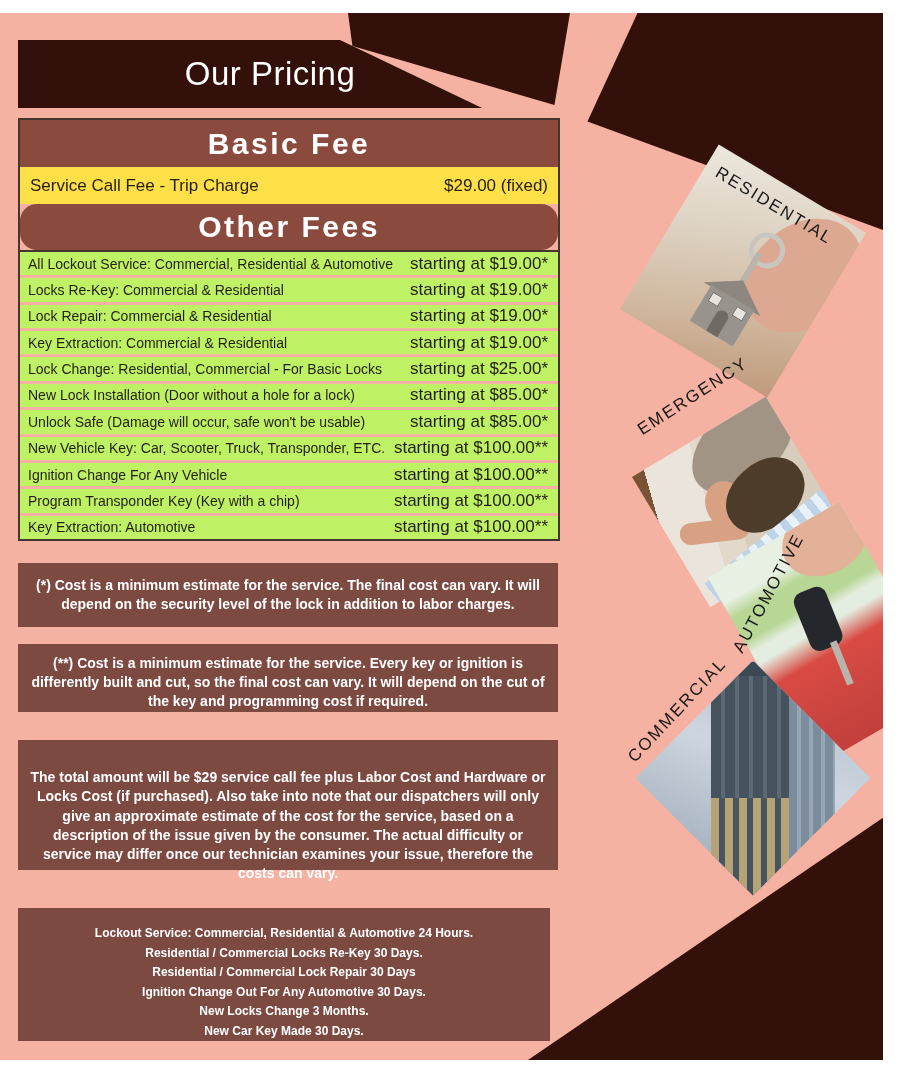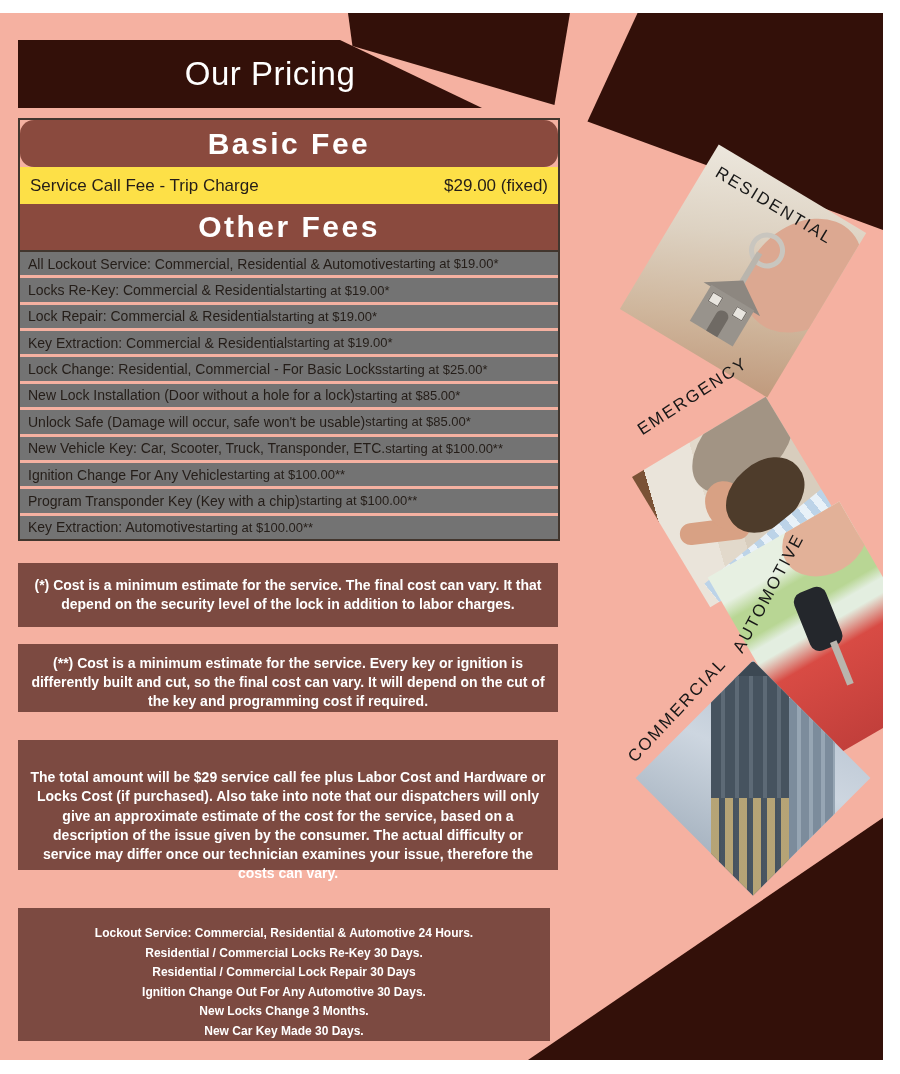--- a/index.html
+++ b/index.html
@@ -34,37 +34,37 @@
     left:528px;top:792px;width:355px;height:255px;
     clip-path:polygon(100% 5%,100% 100%,0 100%);
   }
   
   .box-border{border:2px solid #42362e;box-sizing:border-box;}
   .basic-box{position:absolute;left:18px;top:105px;width:542px;}
   .sec-head{
     background:#8a4a3e;color:#ffffff;text-align:center;
     font-weight:bold;letter-spacing:2.5px;
   }
-  .sec-head.h1{height:47px;line-height:47px;font-size:30px;border-radius:14px;}
-  .sec-head.h2{height:46px;line-height:46px;font-size:30px;}
+  .sec-head.h1{height:47px;line-height:47px;font-size:30px;}
+  .sec-head.h2{height:46px;line-height:46px;font-size:30px;border-radius:17px;}
   .svc-row{
     height:37px;background:#fde047;display:flex;align-items:center;
     justify-content:space-between;padding:0 10px;color:#241d18;font-size:17px;
   }
   
   .fees{
     position:absolute;left:18px;top:237px;width:542px;height:291px;
     background:#f5b1a1;display:flex;flex-direction:column;row-gap:3px;
   }
   .fee-row{
-    flex:1;background:#737373;display:flex;align-items:center;
-    justify-content:flex-start;padding:0 8px;color:#241d18;
+    flex:1;background:#bef264;display:flex;align-items:center;
+    justify-content:space-between;padding:0 8px;color:#241d18;
   }
   .fee-row .svc{font-size:14px;}
-  .fee-row .price{font-size:13px;white-space:nowrap;padding-right:2px;}
+  .fee-row .price{font-size:17px;white-space:nowrap;padding-right:2px;}
   
   .note-box{
     position:absolute;left:18px;background:#7c4a41;color:#ffffff;
     font-size:14px;font-weight:bold;text-align:center;line-height:19px;
     box-sizing:border-box;
   }
   .note1{top:550px;width:540px;height:64px;padding:13px 10px 0;}
   .note2{top:631px;width:540px;height:68px;padding:10px 6px 0;}
   .note-main{top:727px;width:540px;height:130px;padding:28px 12px 0;line-height:19.3px;}
   .warranty-box{top:895px;width:532px;height:133px;padding:16px 10px 0;font-size:12px;line-height:19.5px;}
@@ -198,21 +198,21 @@
       <div class="fee-row">
         <span class="svc">Program Transponder Key (Key with a chip)</span>
         <span class="price">starting at $100.00**</span>
       </div>
       <div class="fee-row">
         <span class="svc">Key Extraction: Automotive</span>
         <span class="price">starting at $100.00**</span>
       </div>
     </div>
 
-    <div class="note-box note1">(*) Cost is a minimum estimate for the service. The final cost can vary. It that depend on the security level of the lock in addition to labor charges.</div>
+    <div class="note-box note1">(*) Cost is a minimum estimate for the service. The final cost can vary. It will depend on the security level of the lock in addition to labor charges.</div>
     <div class="note-box note2">(**) Cost is a minimum estimate for the service. Every key or ignition is differently built and cut, so the final cost can vary. It will depend on the cut of the key and programming cost if required.</div>
     <div class="red-heading ph1">Please Note:</div>
     <div class="note-box note-main">The total amount will be $29 service call fee plus Labor Cost and Hardware or Locks Cost (if purchased). Also take into note that our dispatchers will only give an approximate estimate of the cost for the service, based on a description of the issue given by the consumer. The actual difficulty or service may differ once our technician examines your issue, therefore the costs can vary.</div>
     <div class="red-heading ph2">Please Note our warranty policy:</div>
     <div class="note-box warranty-box">
       <div>Lockout Service: Commercial, Residential &amp; Automotive 24 Hours.</div>
       <div>Residential / Commercial Locks Re-Key 30 Days.</div>
       <div>Residential / Commercial Lock Repair 30 Days</div>
       <div>Ignition Change Out For Any Automotive 30 Days.</div>
       <div>New Locks Change 3 Months.</div>

